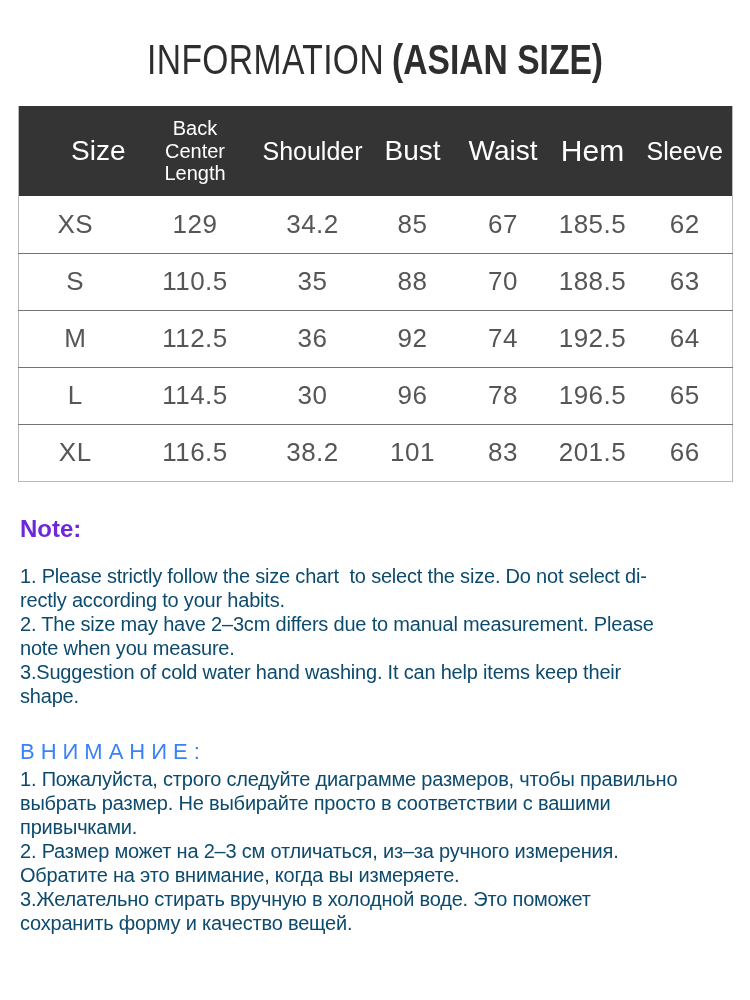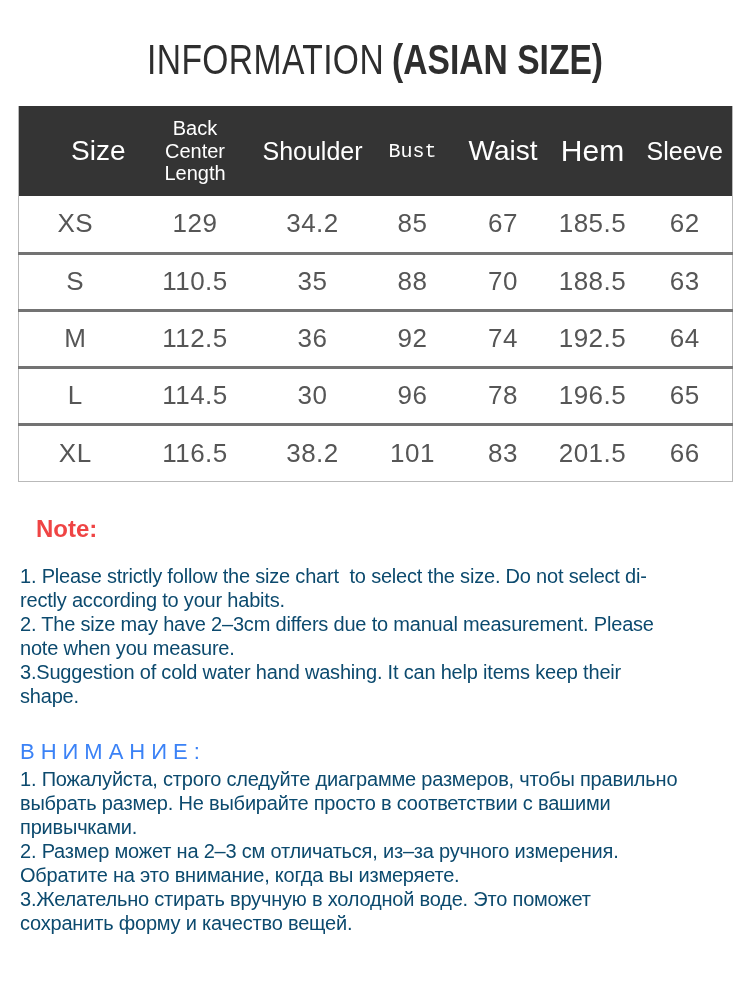--- a/index.html
+++ b/index.html
@@ -43,43 +43,43 @@
     color: #ffffff;
     height: 90px;
     vertical-align: middle;
     text-align: center;
     font-weight: 400;
     padding: 0 2px;
   }
   .size-table thead th.c0 { font-size: 28px; padding-left: 48px; }
   .size-table thead th.c1 { font-size: 20px; line-height: 1.12; padding: 0 10px; }
   .size-table thead th.c2 { font-size: 25px; }
-  .size-table thead th.c3 { font-size: 20px; font-family: Liberation Mono, monospace; }
+  .size-table thead th.c3 { font-size: 28px; }
   .size-table thead th.c4 { font-size: 28px; }
   .size-table thead th.c5 { font-size: 30px; }
   .size-table thead th.c6 { font-size: 25px; }
   .size-table tbody td {
     height: 57px;
     text-align: center;
     vertical-align: middle;
     font-size: 26px;
     font-weight: 300;
     color: #565656;
-    border-bottom: 3px solid #737373;
+    border-bottom: 1px solid #737373;
     letter-spacing: 0.5px;
   }
   .size-table tbody tr:last-child td { border-bottom: none; }
 
   
   .notes { margin: 32px 18px 0 20px; }
   .note-heading {
-    margin: 16px;
+    margin: 0;
     font-size: 24px;
     font-weight: 700;
-    color: #ef4444;
+    color: #6d28d9;
     line-height: 30px;
   }
   .note-body {
     margin: 20px 0 0 0;
     font-size: 20px;
     line-height: 24px;
     letter-spacing: -0.2px;
     color: #0c4a6e;
     white-space: pre-wrap;
   }

